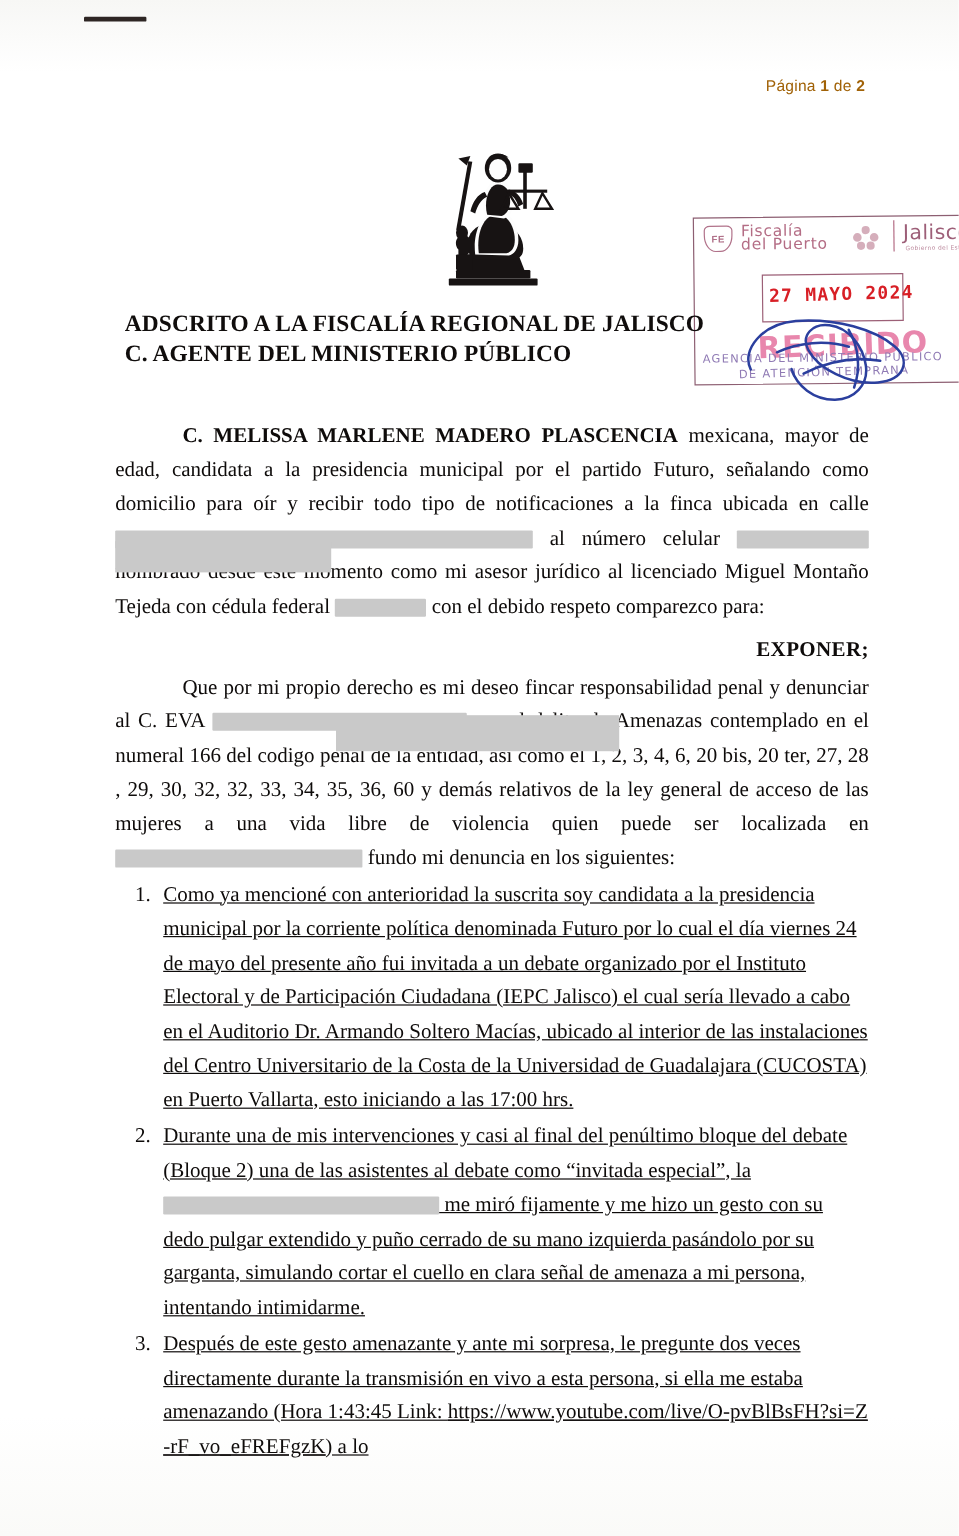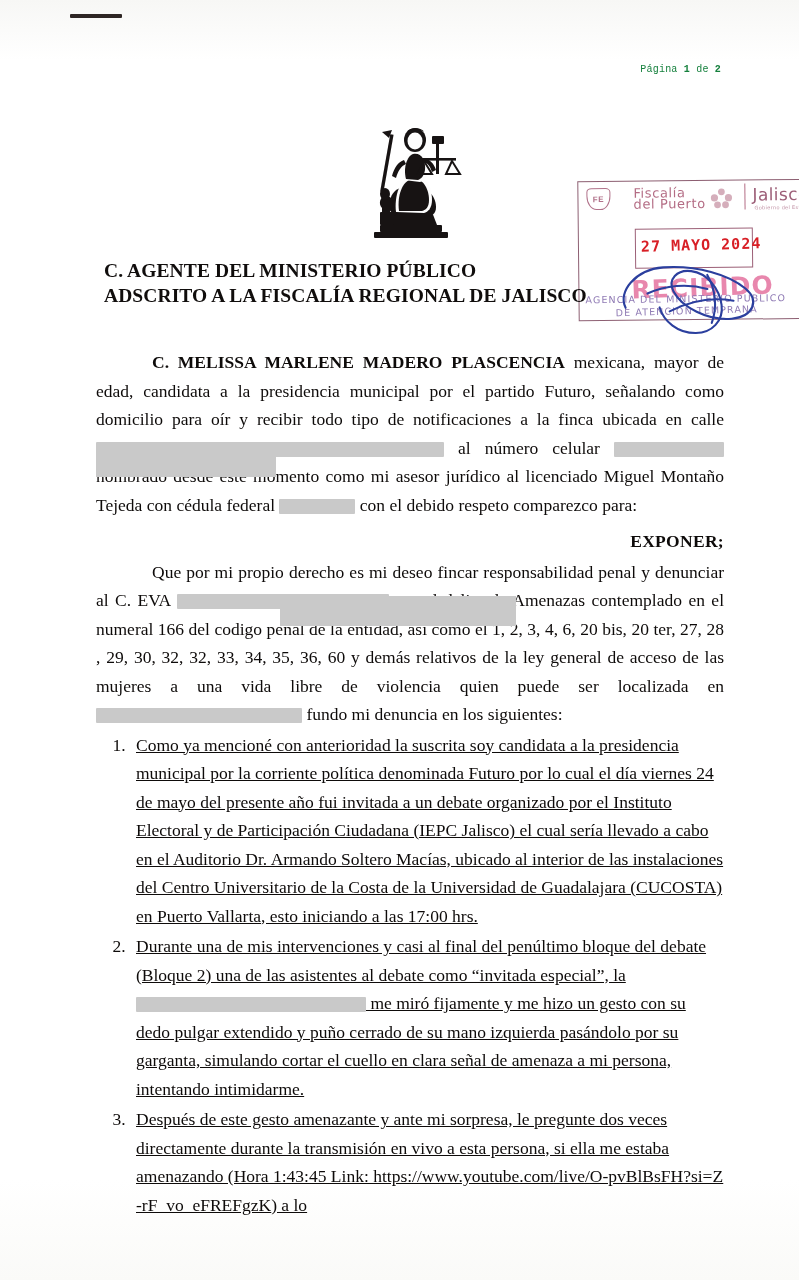--- a/index.html
+++ b/index.html
@@ -32,23 +32,23 @@
     top: 14px;
     width: 52px;
     height: 4px;
     background: #2e2624;
     border-radius: 1px;
   }
   .page-number {
     position: absolute;
     right: 78px;
     top: 64px;
-    font-family: Liberation Mono, monospace;
-    font-size: 10px;
-    color: #15803d;
+    font-family: Liberation Sans, sans-serif;
+    font-size: 13px;
+    color: #a16207;
     letter-spacing: .2px;
     white-space: nowrap;
   }
   .page-number b { font-weight: 700; }
 
   
   .emblem {
     position: absolute;
     left: 352px;
     top: 104px;
@@ -66,21 +66,21 @@
     height: 140px;
     border: 1.6px solid #8d5f72;
     box-sizing: border-box;
     transform: rotate(-0.6deg);
   }
   .stamp-head {
     position: absolute;
     left: 8px; top: 6px;
     display: flex;
     align-items: flex-end;
-    gap: 23px;
+    gap: 7px;
   }
   .fe-shield {
     width: 22px; height: 20px;
     border: 1.4px solid #b1728a;
     border-radius: 5px 5px 10px 10px / 4px 4px 14px 14px;
     color: #b1728a;
     font-family: "Liberation Sans", "DejaVu Sans", sans-serif;
     font-size: 8px;
     font-weight: 700;
     display: flex;
@@ -331,22 +331,22 @@
           <path d="M14 52 C6 36 24 14 52 12 C86 10 118 20 134 34 C148 46 142 62 120 64 C96 66 70 52 62 36 C56 24 66 14 80 16 C96 18 108 34 110 50 C112 66 100 78 84 78 C66 78 52 66 48 52"></path>
           <path d="M36 38 C54 30 76 28 96 34"></path>
           <path d="M58 56 C78 46 100 42 122 46"></path>
           <path d="M96 20 C104 34 106 52 100 68"></path>
         </g>
       </svg>
     </div>
   </div>
 
   <div class="addressee">
+    <div>ADSCRITO A LA FISCALÍA REGIONAL DE JALISCO</div>
     <div>C. AGENTE DEL MINISTERIO PÚBLICO</div>
-    <div>ADSCRITO A LA FISCALÍA REGIONAL DE JALISCO</div>
   </div>
 
   <div class="body-block">
 
     <p class="p indent"><span class="strong-name">C. MELISSA MARLENE MADERO PLASCENCIA</span><span> mexicana, mayor de edad, candidata a la presidencia municipal por el partido Futuro,  señalando como domicilio para oír y recibir todo tipo de notificaciones a la finca ubicada en calle </span><span class="redact" style="width:348px;height:15px;"></span><span> al número celular </span><span class="redact" style="width:110px;height:15px;"></span><span> nombrado desde este momento como mi asesor jurídico al licenciado Miguel Montaño Tejeda con cédula federal </span><span class="redact" style="width:76px;height:15px;"></span><span> con el debido respeto comparezco para:</span></p>
 
     <p class="p center-head">EXPONER;</p>
 
     <p class="p indent"><span>Que por mi propio derecho es mi deseo fincar responsabilidad penal y denunciar al C. EVA </span><span class="redact" style="width:212px;height:15px;"></span><span> por el delito de Amenazas contemplado en el numeral 166 del codigo penal de la entidad,  asi como el 1, 2, 3, 4, 6, 20 bis, 20 ter, 27, 28 , 29, 30, 32, 32, 33, 34, 35, 36, 60 y demás relativos de la ley general de acceso de las mujeres a una vida libre de violencia quien puede ser localizada en </span><span class="redact" style="width:206px;height:15px;"></span><span> fundo mi denuncia en los siguientes:</span></p>
 

